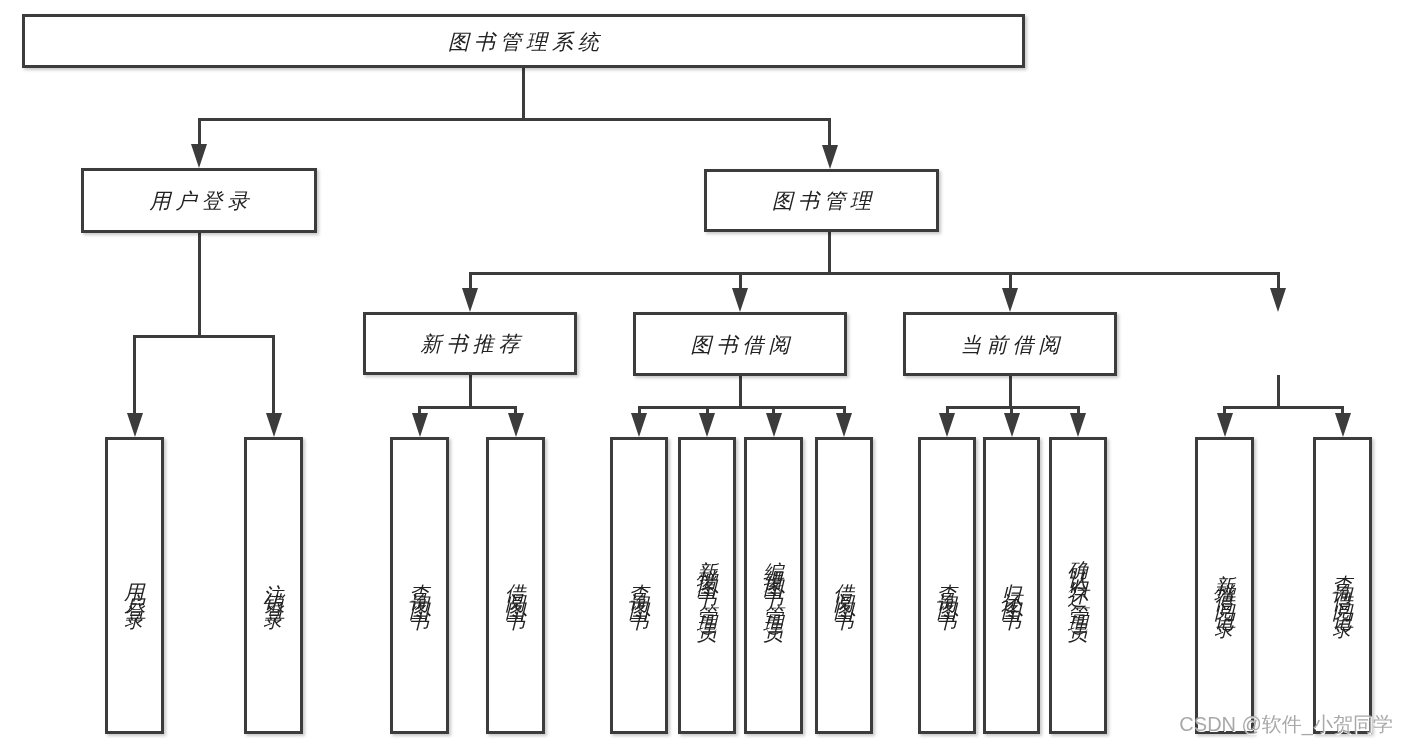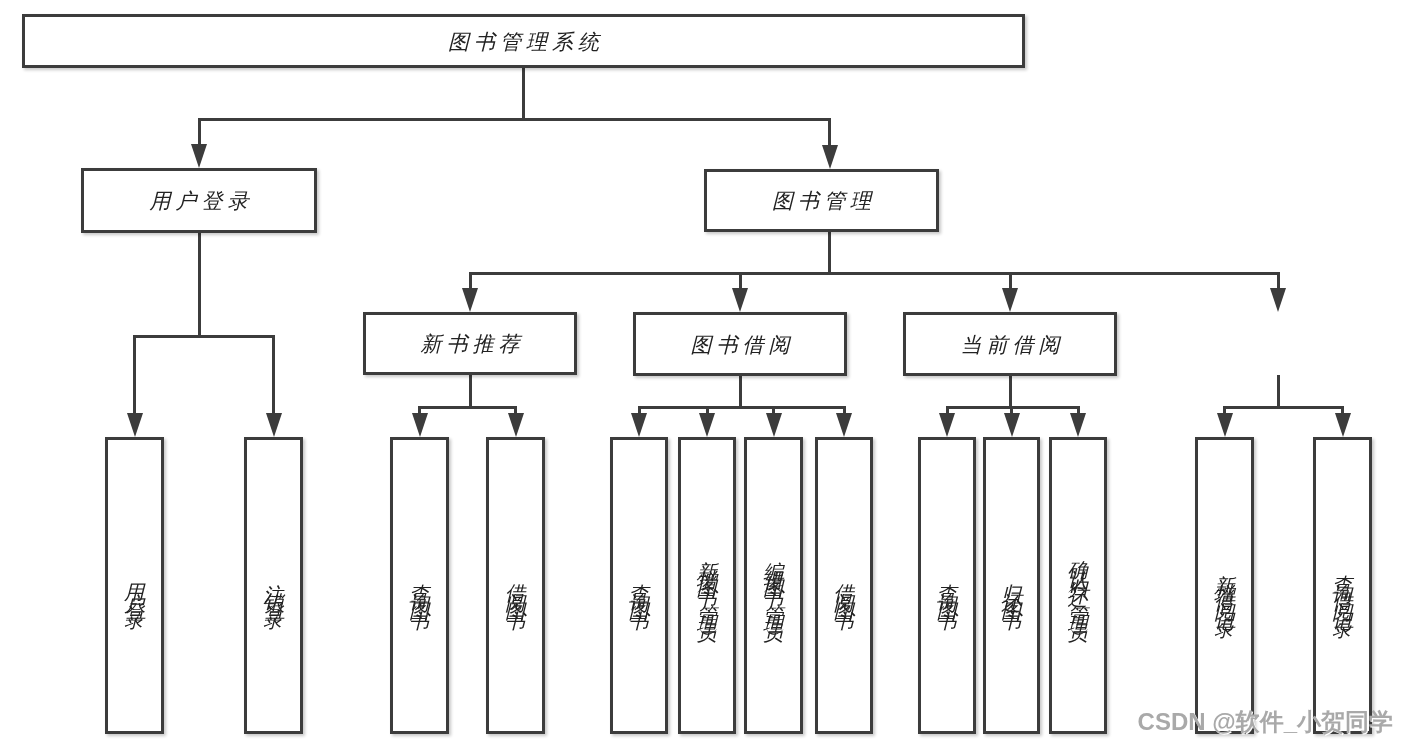--- a/index.html
+++ b/index.html
@@ -24,23 +24,22 @@
   .line{position:absolute;background:var(--line);}
   .v{width:3px;}
   .h{height:3px;}
   .arrow{
     position:absolute;width:0;height:0;
     border-left:8px solid transparent;border-right:8px solid transparent;
     border-top:24px solid var(--line);
   }
   .watermark{
     position:absolute;right:12px;bottom:9px;
-    font-size:24px;color:var(--wm);white-space:nowrap;
+    font-size:20px;color:var(--wm);white-space:nowrap;
     text-shadow:1px 1px 0 #fff;
-    font-weight:bold;
   }
 </style>
 </head>
 <body>
 
 <div class="canvas" style="--line: #3c3c3c; --text: #222222; --wm: #a9a9a9;">
 
   <div class="line v" style="left:522px;top:68px;height:51px"></div>
   <div class="line h" style="left:197.5px;top:118px;width:633px"></div>
   <div class="line v" style="left:197.5px;top:118px;height:30px"></div>

